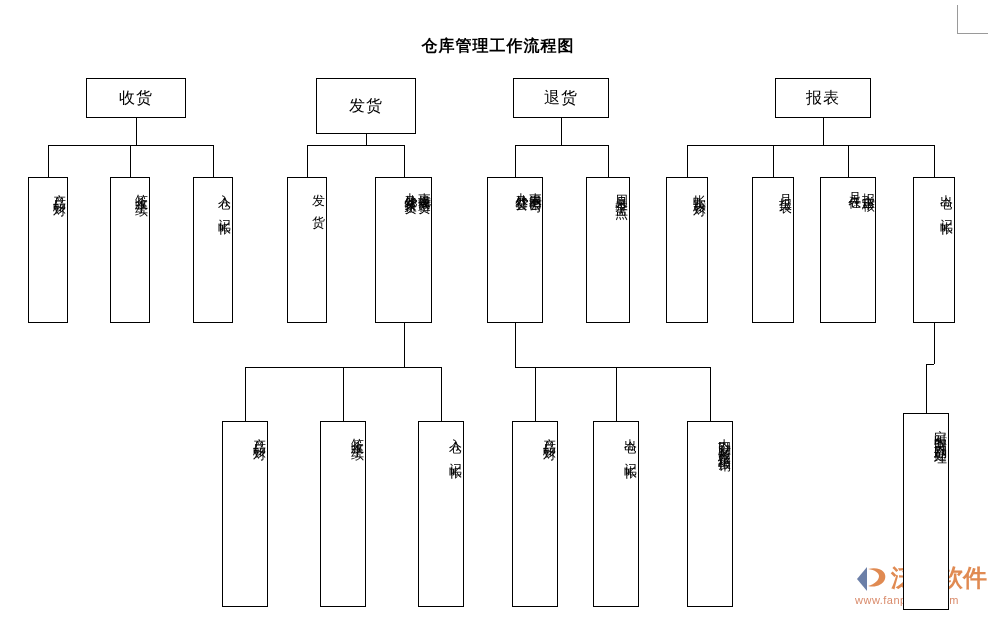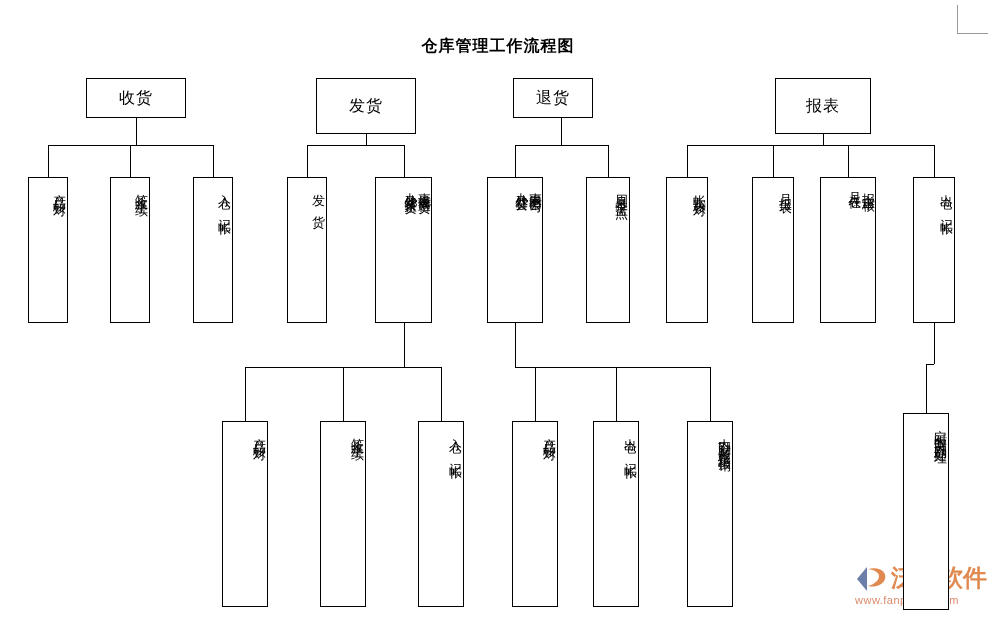--- a/index.html
+++ b/index.html
@@ -153,24 +153,24 @@
       <div class="ln v" style="left: 926px; top: 364px; height: 49px;"></div>
     </div>
 
   <div id="nodes">
       <div class="node horiz" style="left: 86px; top: 78px; width: 100px; height: 40px;">
         <div class="txt">收货</div>
       </div>
       <div class="node horiz" style="left: 316px; top: 78px; width: 100px; height: 56px;">
         <div class="txt">发货</div>
       </div>
-      <div class="node horiz" style="left: 513px; top: 78px; width: 80px; height: 40px;">
+      <div class="node horiz" style="left: 513px; top: 78px; width: 96px; height: 40px;">
         <div class="txt">退货</div>
       </div>
-      <div class="node horiz" style="left: 775px; top: 78px; width: 96px; height: 56px;">
+      <div class="node horiz" style="left: 775px; top: 78px; width: 96px; height: 40px;">
         <div class="txt">报表</div>
       </div>
       <div class="node vert" style="left: 28px; top: 177px; width: 40px; height: 146px;">
         <div class="txt">产品核对</div>
       </div>
       <div class="node vert" style="left: 110px; top: 177px; width: 40px; height: 146px;">
         <div class="txt">签收手续</div>
       </div>
       <div class="node vert" style="left: 193px; top: 177px; width: 40px; height: 146px;">
         <div class="txt">入仓

